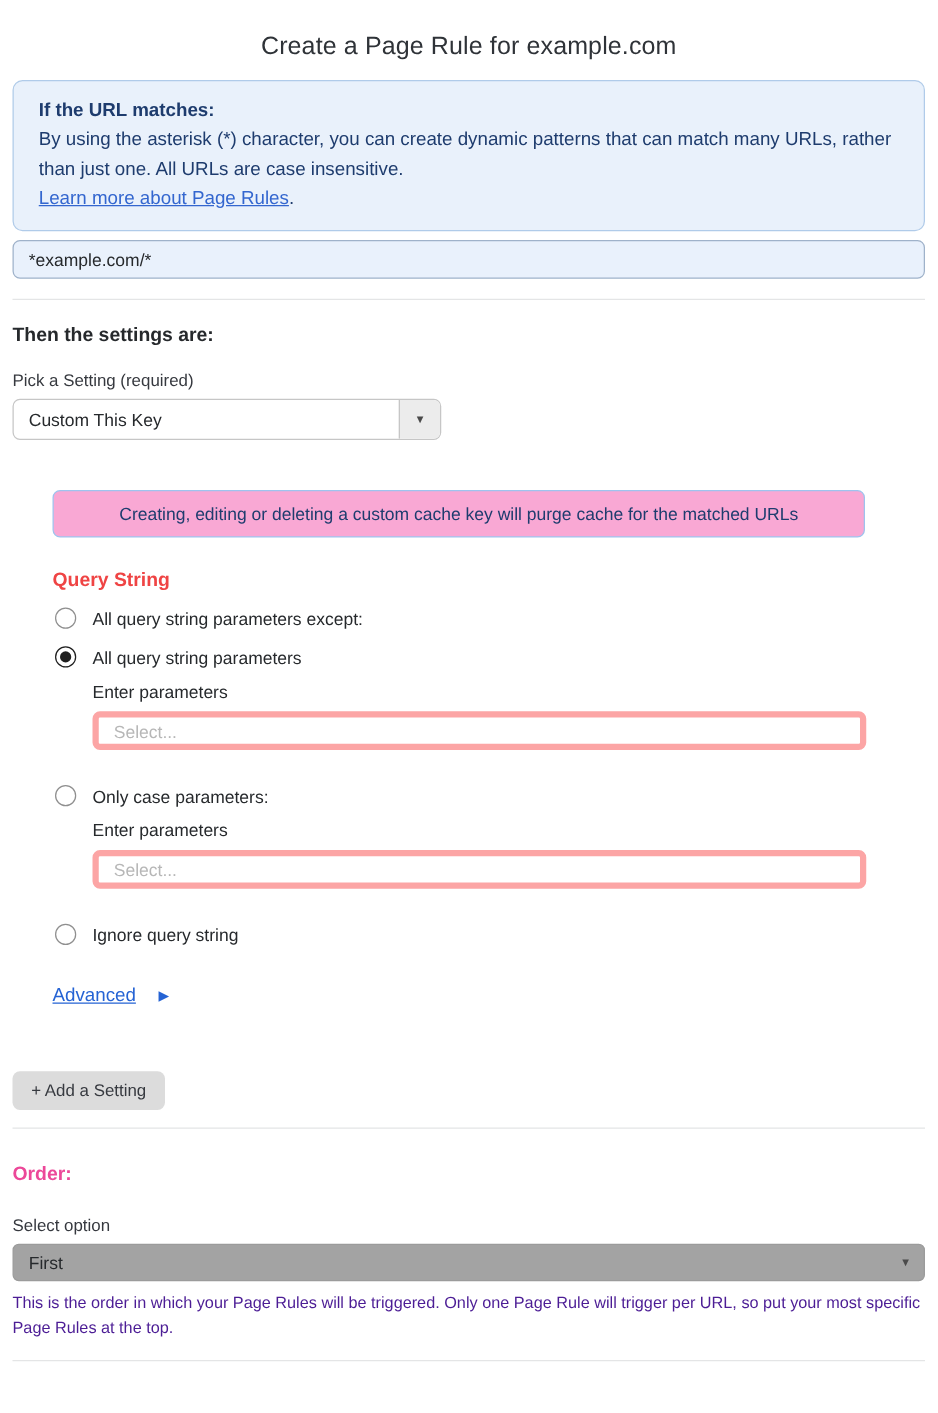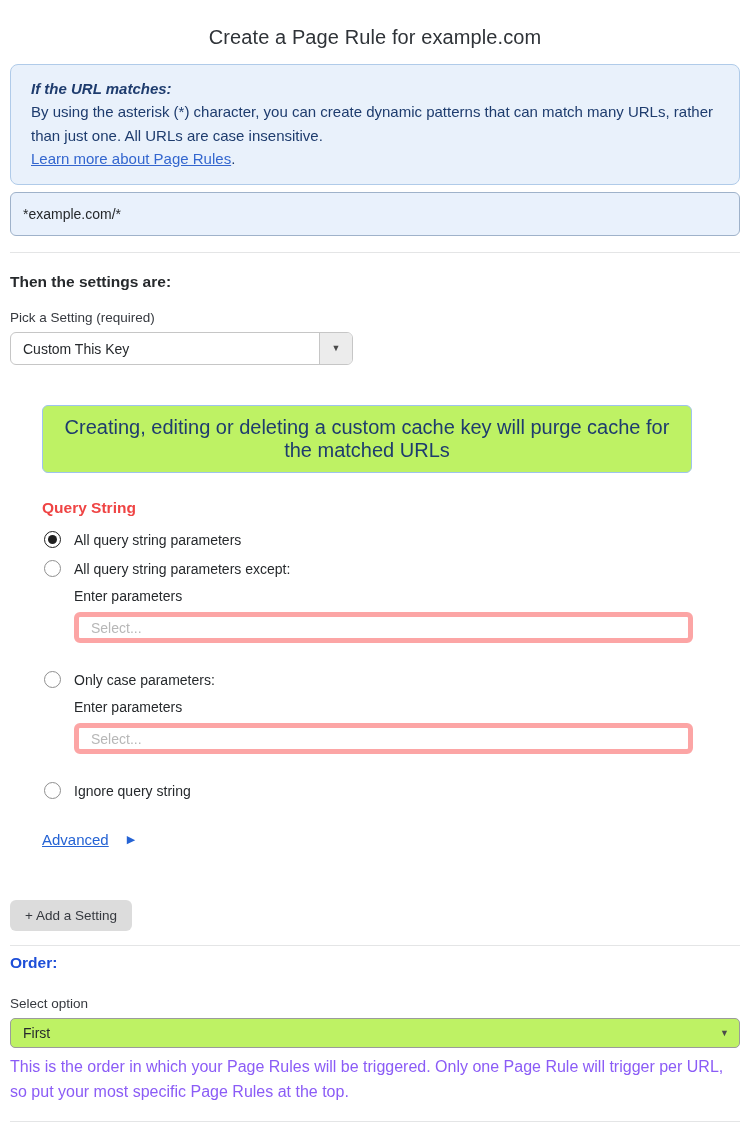--- a/index.html
+++ b/index.html
@@ -24,32 +24,32 @@
   .info-box {
     margin-top: 15px;
     background: #e9f1fb;
     border: 1px solid #b0cbe9;
     border-radius: 8px;
     padding: 12px 20px 14px 20px;
     color: #1e3c6e;
     font-size: 15px;
     line-height: 1.55;
   }
-  .info-box .info-heading { font-weight: bold; font-style: italic; }
+  .info-box .info-heading { font-weight: bold; }
   .info-box a.info-link {
     color: #3366cf;
     text-decoration: underline;
     cursor: pointer;
   }
 
   .field-label { font-size: 13.5px; color: #36393f; margin-top: 19px; }
   .url-input {
     display: block;
     width: 730px;
-    height: 44px;
+    height: 31px;
     margin-top: 7px;
     background: #e9f1fc;
     border: 1px solid #9fb2ca;
     border-radius: 6px;
     padding: 0 12px;
     font-family: "Liberation Sans", sans-serif;
     font-size: 14px;
     color: #26292c;
     outline: none;
   }
@@ -96,27 +96,27 @@
     display: flex;
     align-items: center;
     justify-content: center;
   }
   .caret { font-size: 9px; color: #4a4a4a; line-height: 1; }
 
   
   .notice {
     margin: 40px 0 0 32px;
     width: 650px;
-    background: #bef264;
+    background: #f9a8d4;
     border: 1px solid #9ec3ee;
     border-radius: 6px;
     padding: 10px 8px;
     text-align: center;
     color: #1e3c6e;
-    font-size: 20px;
+    font-size: 14px;
   }
 
   .qs-heading {
     margin: 26px 0 0 32px;
     font-size: 15.5px;
     font-weight: bold;
     color: #ef4444;
   }
 
   .radio-row {
@@ -174,42 +174,42 @@
     background: #dcdcdc;
     border: none;
     border-radius: 6px;
     padding: 8px 15px;
     font-family: "Liberation Sans", sans-serif;
     font-size: 13.5px;
     color: #36393f;
     cursor: pointer;
   }
 
-  .order-heading { font-size: 15.5px; font-weight: bold; color: #1d4ed8; margin-top: 8px; }
+  .order-heading { font-size: 15.5px; font-weight: bold; color: #ec4899; margin-top: 28px; }
 
   .order-select {
     margin-top: 7px;
     width: 730px;
     height: 30px;
     border: 1px solid #9b9b9b;
     border-radius: 5px;
-    background: #bef264;
+    background: #a3a3a3;
     display: flex;
     align-items: center;
     justify-content: space-between;
     padding: 0 10px 0 12px;
     font-size: 14px;
     color: #26292c;
     cursor: pointer;
   }
 
   .order-desc {
     margin-top: 7px;
-    font-size: 16px;
-    color: #8b5cf6;
+    font-size: 13px;
+    color: #4c1d95;
     line-height: 1.55;
     width: 730px;
   }
 </style>
 </head>
 <body>
 
 <div class="container">
 
   <h1 class="page-title">Create a Page Rule for example.com</h1>
@@ -231,31 +231,31 @@
     <div class="value">Custom This Key</div>
     <div class="arrow-box">
       <span class="caret">▼</span>
     </div>
   </div>
 
   <div class="notice">Creating, editing or deleting a custom cache key will purge cache for the matched URLs</div>
 
   <div class="qs-heading">Query String</div>
 
+  <div class="radio-row" style="margin-top:12px;">
+    <span class="radio"></span>
+    <span class="radio-label">All query string parameters except:</span>
+  </div>
+
   <div class="radio-row" style="margin-top:14px;">
     <span class="radio checked">
         <span class="dot"></span>
       </span>
     <span class="radio-label">All query string parameters</span>
   </div>
-
-  <div class="radio-row" style="margin-top:12px;">
-    <span class="radio"></span>
-    <span class="radio-label">All query string parameters except:</span>
-  </div>
   <div class="sub-label">Enter parameters</div>
   <input class="param-input" type="text" placeholder="Select..." style="">
 
   <div class="radio-row" style="margin-top:28px;">
     <span class="radio"></span>
     <span class="radio-label">Only case parameters:</span>
   </div>
   <div class="sub-label">Enter parameters</div>
   <input class="param-input" type="text" placeholder="Select..." style="">
 

